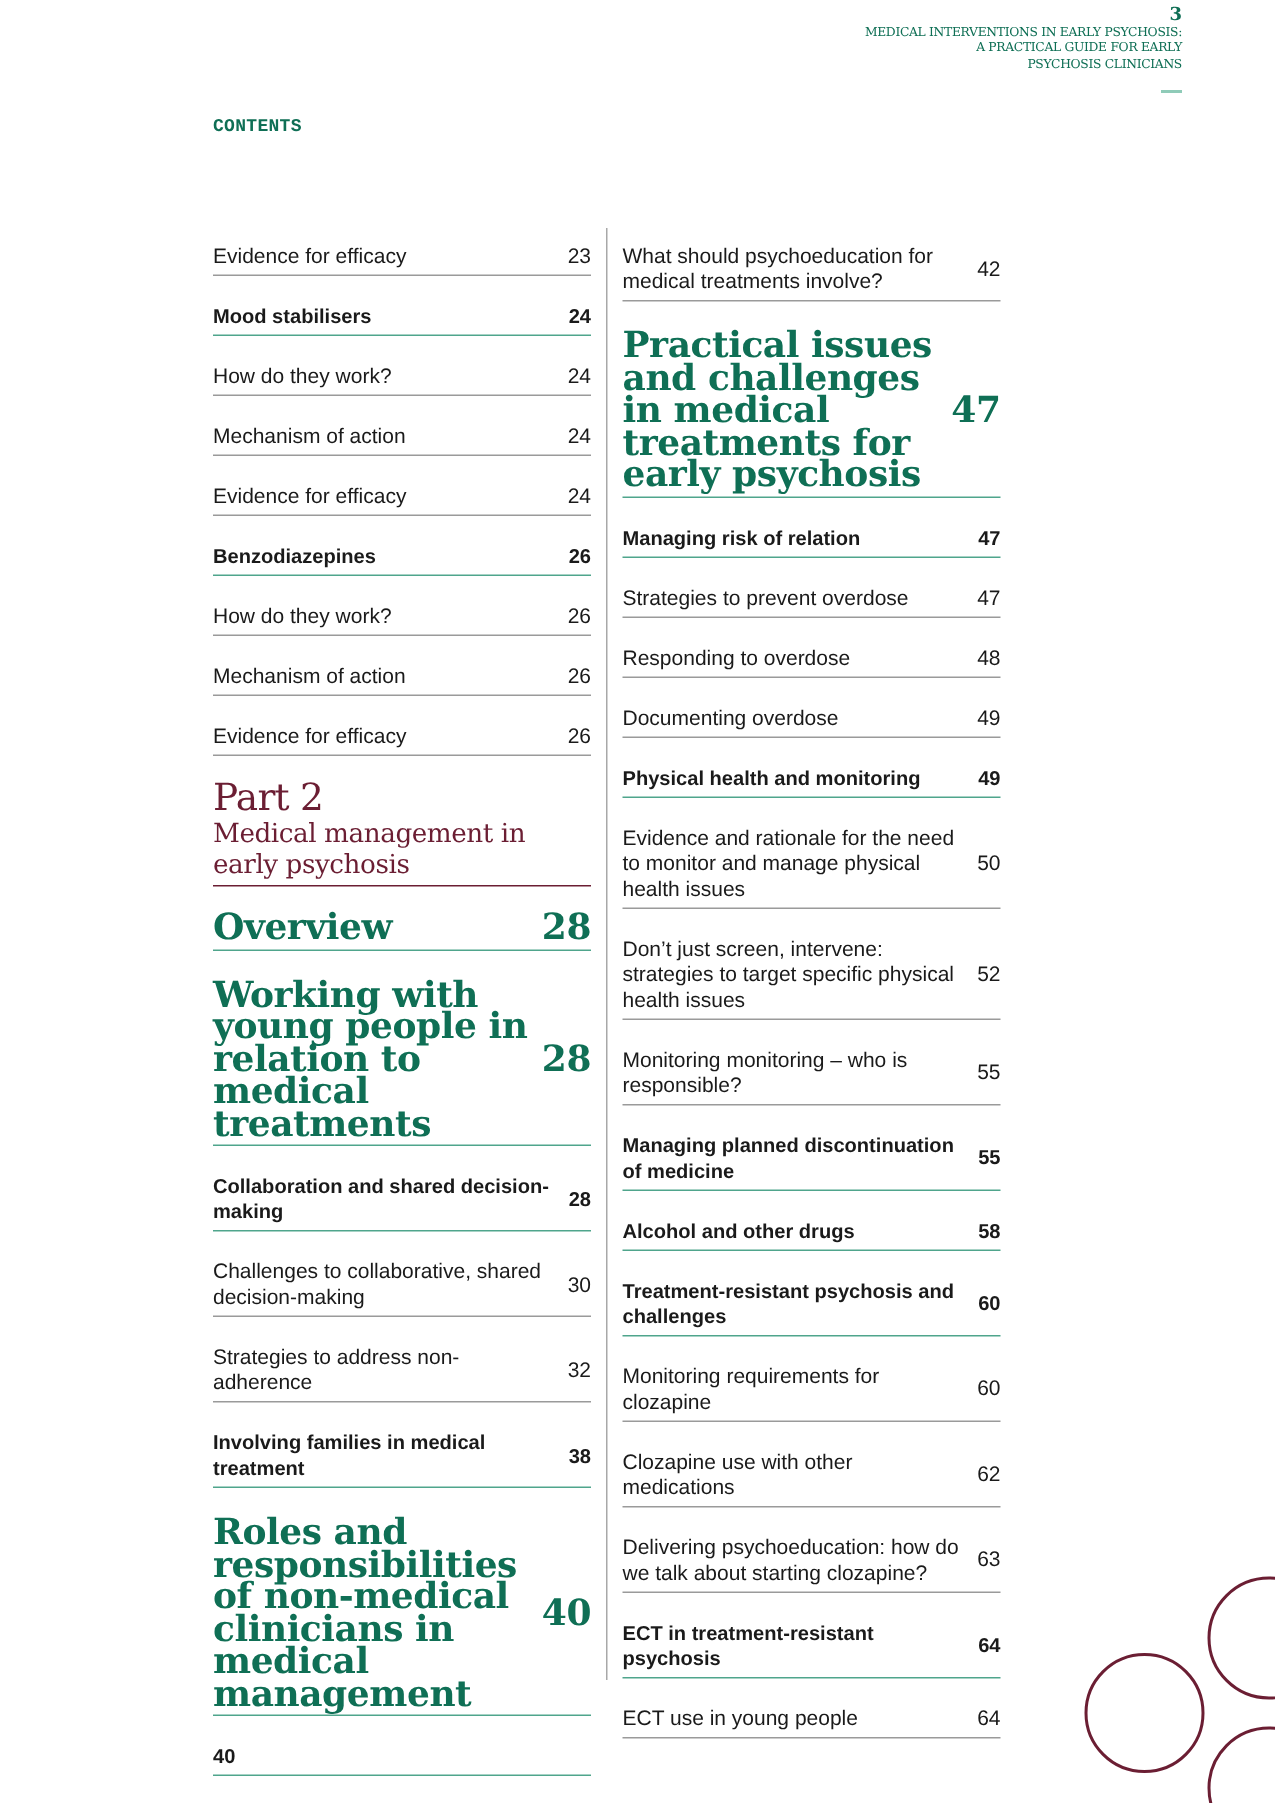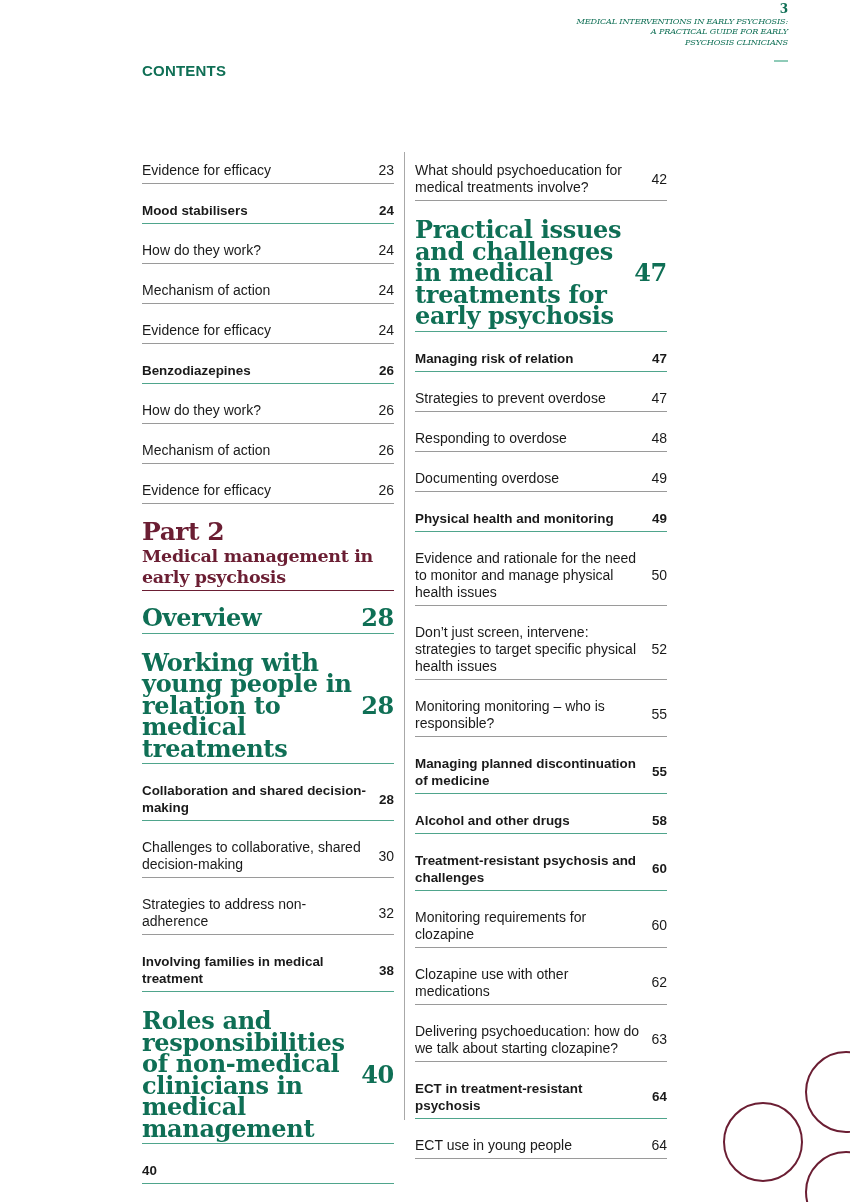--- a/index.html
+++ b/index.html
@@ -3,30 +3,30 @@
 <meta charset="utf-8">
 <style>
   html, body { margin: 0; padding: 0; }
   body {
     width: 850px; height: 1202px; position: relative; overflow: hidden;
     background: #ffffff;
     font-family: "Liberation Sans", sans-serif;
     color: #1a1a1a;
   }
   .hdr-left {
-    position: absolute; left: 142px; top: 62px;
-    font-family: Liberation Sans, sans-serif; font-weight: bold;
-    font-size: 15px; letter-spacing: 0.2px; color: #0f6f55;
+    position: absolute; left: 142px; top: 77px;
+    font-family: Liberation Mono, monospace; font-weight: bold;
+    font-size: 12px; letter-spacing: 0.2px; color: #0f6f55;
   }
   .hdr-right {
     position: absolute; right: 62px; top: 2px; text-align: right;
     font-family: "DejaVu Serif", serif; color: #0f6f55;
   }
   .hdr-right .pg { font-size: 12px; font-weight: bold; line-height: 14px; }
-  .hdr-right .ttl { font-size: 8.2px; line-height: 10.4px; letter-spacing: -0.2px; font-style: italic; }
+  .hdr-right .ttl { font-size: 8.2px; line-height: 10.4px; letter-spacing: -0.2px; }
   .hdr-right .rule { display: inline-block; width: 14px; height: 2px; background: #8fcbb8; margin-top: 1px; }
 
   .col { position: absolute; top: 158px; width: 252px; }
   .col.left { left: 142px; }
   .col.right { left: 415px; }
   .divider { position: absolute; left: 404px; top: 152px; width: 1px; height: 968px; background: #a8a8a8; }
 
   .entry {
     display: flex; justify-content: space-between; align-items: center;
     font-size: 14px; line-height: 17px;
@@ -36,21 +36,21 @@
   }
   .entry .t { flex: 1; padding-right: 8px; }
   .entry .n { white-space: nowrap; }
   .entry.bold { font-weight: bold; font-size: 13.4px; border-bottom-color: #4fa58c; }
   .entry.head {
     font-family: "DejaVu Serif", serif; font-weight: bold;
     color: #0f6f55; font-size: 24px; line-height: 21.5px;
     border-bottom-color: #4fa58c; margin-bottom: 14px; letter-spacing: -0.3px;
   }
   .part {
-    font-family: "DejaVu Serif", serif; font-weight: bold; color: #6b1e33;
+    font-family: "DejaVu Serif", serif; font-weight: normal; color: #6b1e33;
     border-bottom: 1.5px solid #6b1e33; padding-bottom: 2px; margin-bottom: 12px;
   }
   .part .p1 { font-size: 25px; line-height: 28px; letter-spacing: -0.5px; }
   .part .p2 { font-size: 17.5px; line-height: 21px; letter-spacing: -0.3px; }
 
   .circles { position: absolute; left: 0; top: 0; width: 850px; height: 1202px; pointer-events: none; }
 </style>
 </head>
 <body>
 

